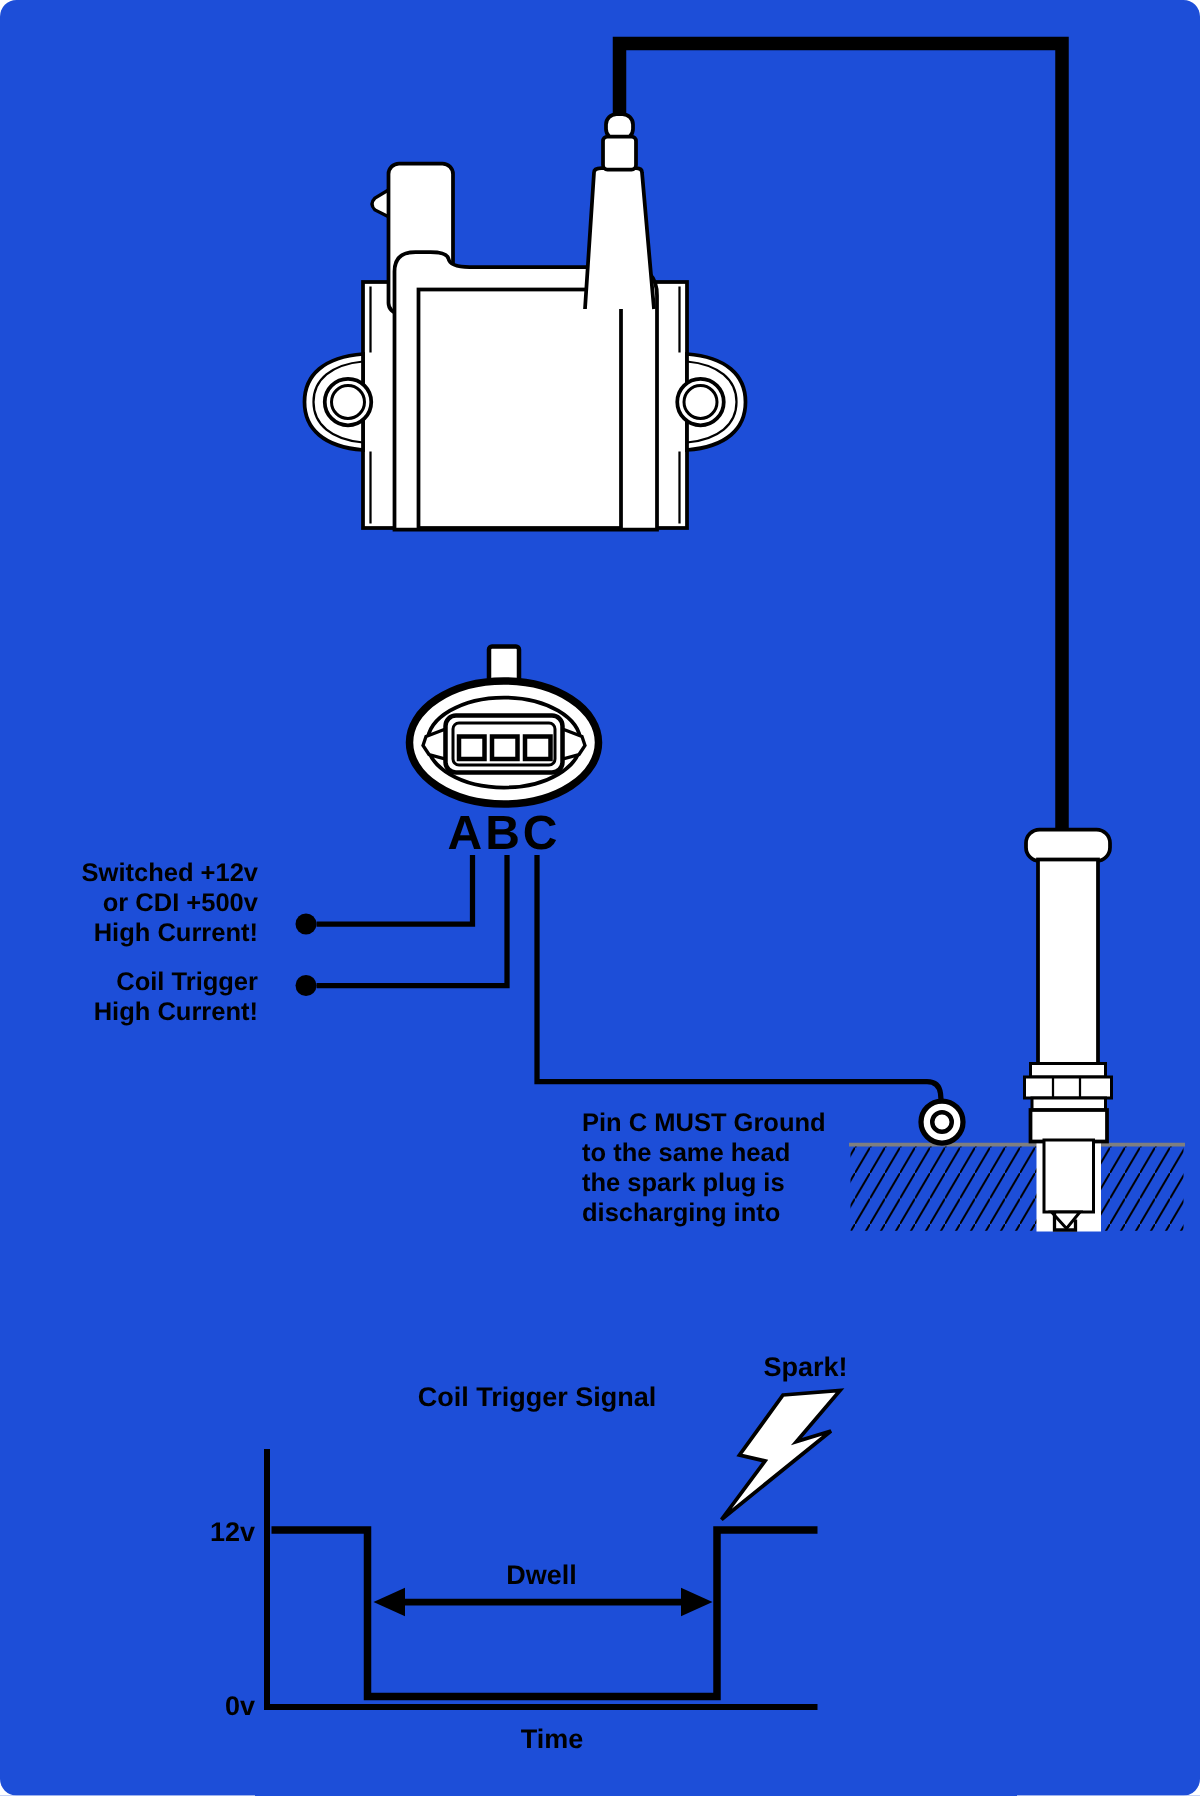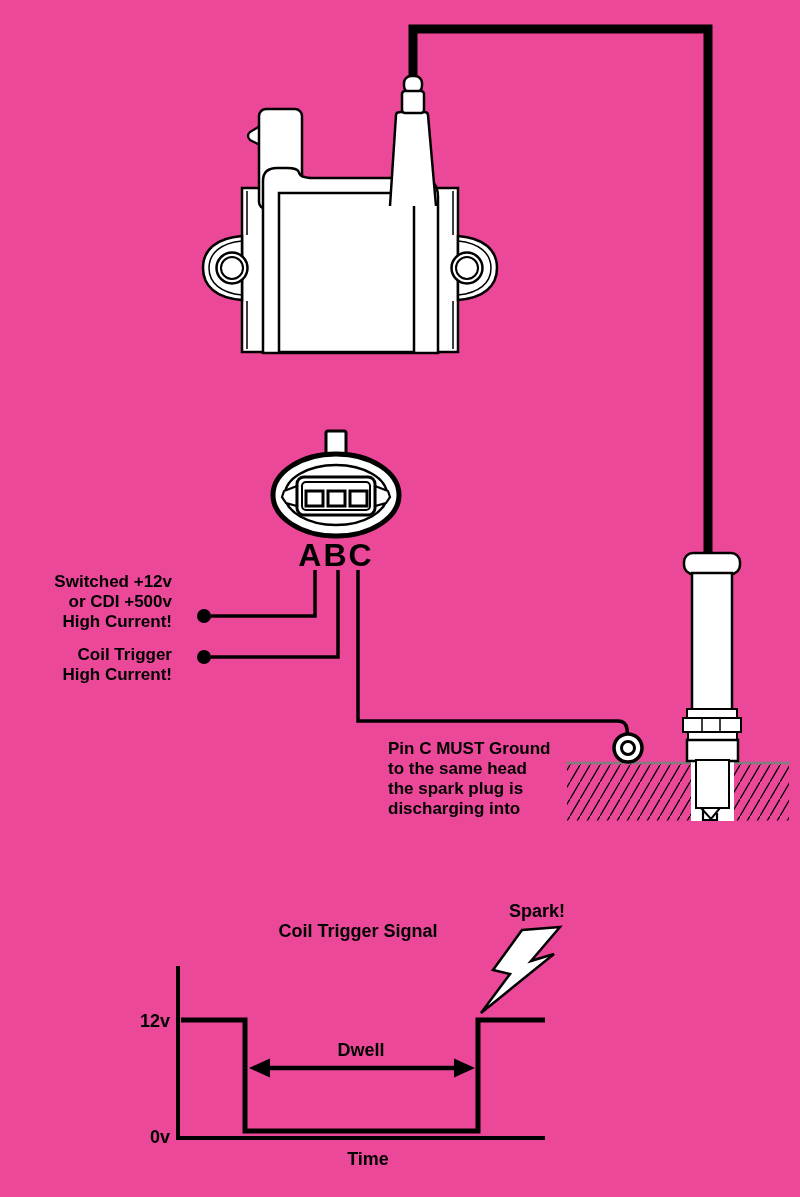--- a/index.html
+++ b/index.html
@@ -1,16 +1,16 @@
 <!DOCTYPE html>
 <html><head>
 <meta charset="utf-8">
 <style>
   html,body{margin:0;padding:0;background:#ffffff;}
-  .page{width:800px;height:1197px;position:relative;background:#ec4899;overflow:hidden;}
+  .page{width:800px;height:1197px;position:relative;background:#1d4ed8;overflow:hidden;border-radius:11px;}
   svg text{font-family:"Liberation Sans","DejaVu Sans",sans-serif;font-weight:700;fill:#000;}
   .t17{font-size:17px;}
   .t18{font-size:18px;}
   .t32{font-size:32px;letter-spacing:2px;}
 </style>
 </head>
 <body>
 
 <div class="page">
 <svg width="800" height="1197" viewBox="0 0 800 1197">

